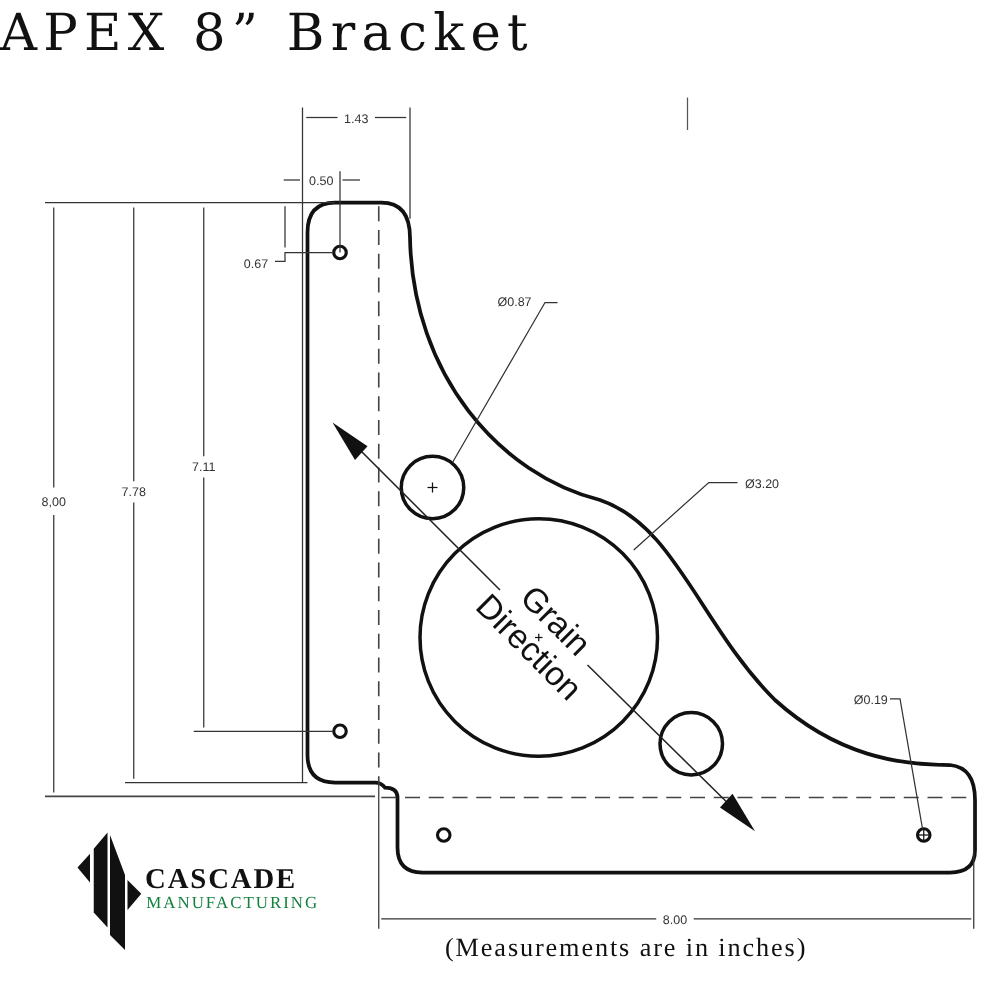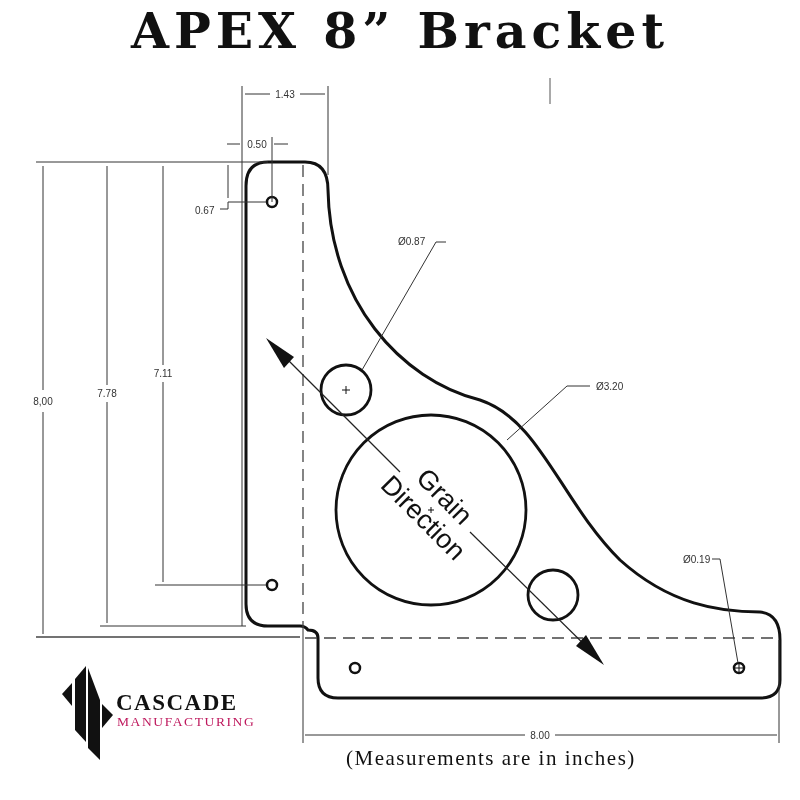--- a/index.html
+++ b/index.html
@@ -1,27 +1,27 @@
 <!DOCTYPE html>
 <html><head>
 <meta charset="utf-8">
 <style>
   html, body { margin: 0; padding: 0; background: #ffffff; }
   body { width: 800px; height: 800px; position: relative; overflow: hidden; }
   .title {
-    position: absolute; left: 0; top: 2px; width: 800px; text-align: center;
-    font-family: "DejaVu Serif", "Liberation Serif", serif; font-weight: bold;
-    font-size: 49px; letter-spacing: 5px; color: #111;
+    position: absolute; left: 0; top: 2px; width: 800px; text-align: left;
+    font-family: "DejaVu Serif", "Liberation Serif", serif; font-weight: normal;
+    font-size: 41px; letter-spacing: 5px; color: #111;
   }
   svg { position: absolute; left: 0; top: 0; }
   .dimtxt { font-family: "Liberation Sans", sans-serif; font-size: 10px; fill: #333; }
   .grain { font-family: "Liberation Sans", sans-serif; font-size: 27px; fill: #111; }
   .brand1 { position: absolute; left: 116px; top: 690px; font-family: Liberation Serif, serif; font-weight: bold; font-size: 23px; letter-spacing: 1.5px; color: #111; }
-  .brand2 { position: absolute; left: 117px; top: 714px; font-family: "Liberation Serif", serif; font-size: 13.5px; letter-spacing: 1.6px; color: #be185d; }
-  .note { position: absolute; left: 346px; top: 746px; font-family: "Liberation Serif", serif; font-size: 21px; letter-spacing: 1.5px; color: #111; }
+  .brand2 { position: absolute; left: 117px; top: 714px; font-family: "Liberation Serif", serif; font-size: 13.5px; letter-spacing: 1.6px; color: #15803d; }
+  .note { position: absolute; left: 356px; top: 746px; font-family: "Liberation Serif", serif; font-size: 21px; letter-spacing: 1.5px; color: #111; }
 </style>
 </head>
 <body>
 
 <div class="title">APEX 8” Bracket</div>
 
 <svg width="800" height="800" viewBox="0 0 800 800">
 
   <line x1="550" y1="78" x2="550" y2="104" stroke="#555" stroke-width="1"></line>
 

